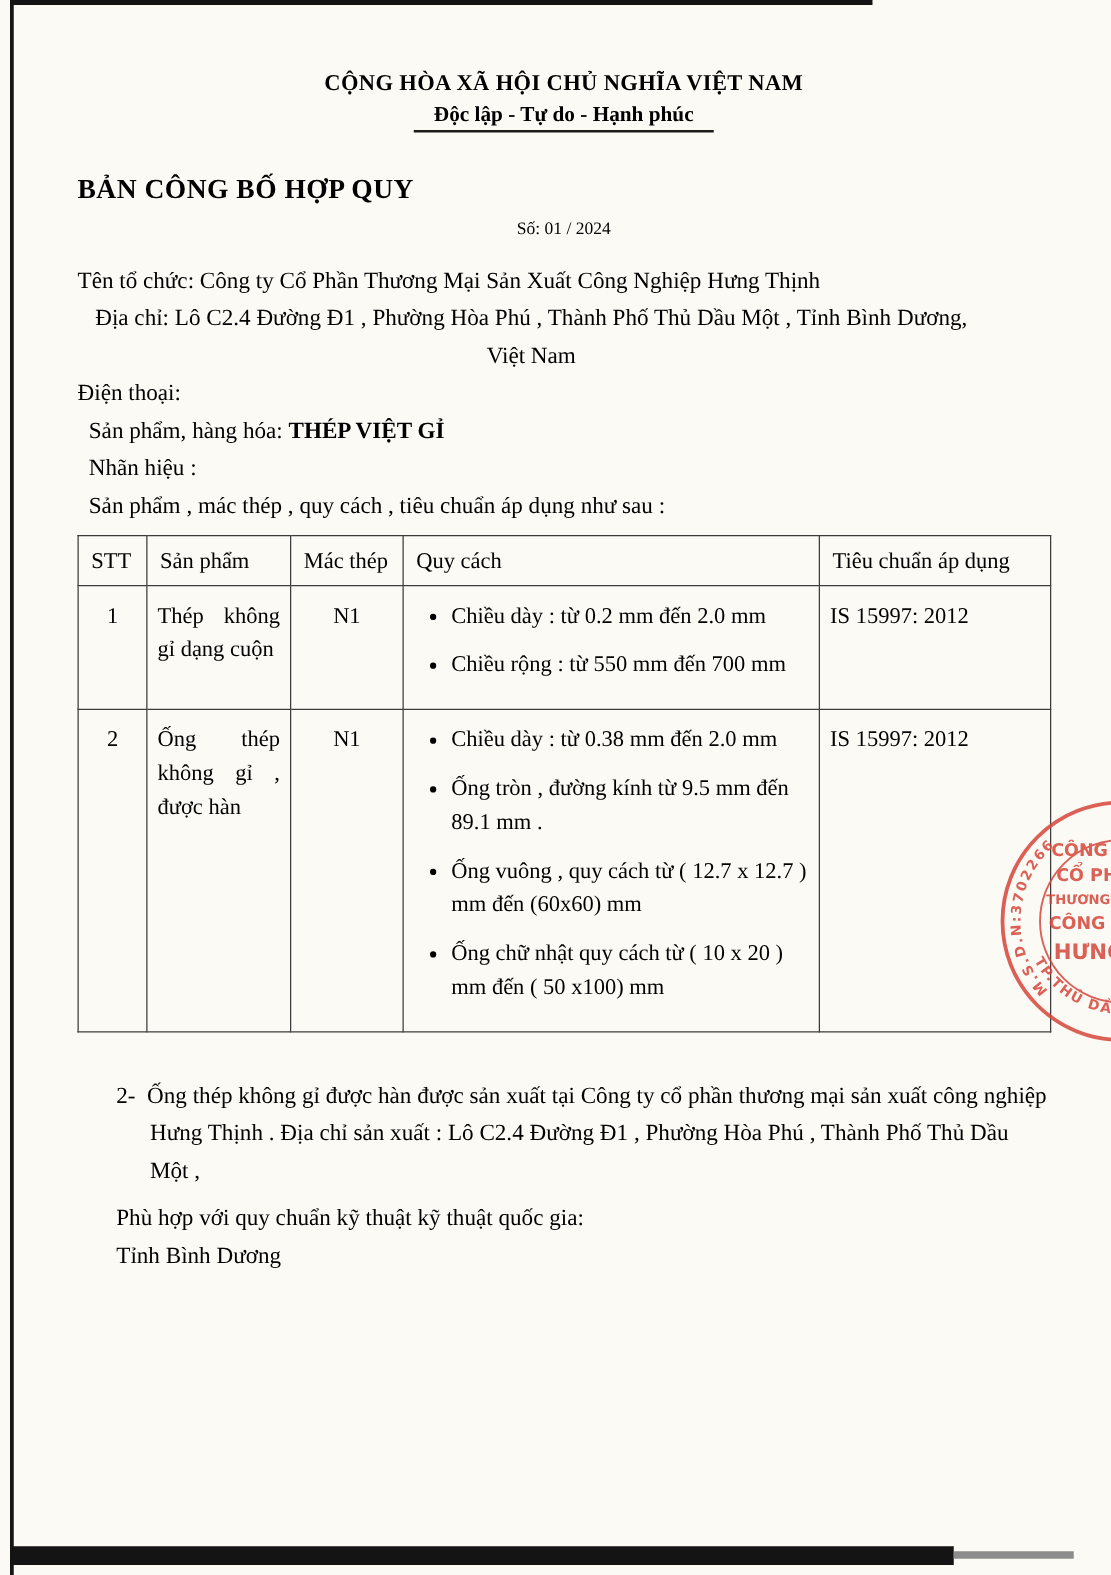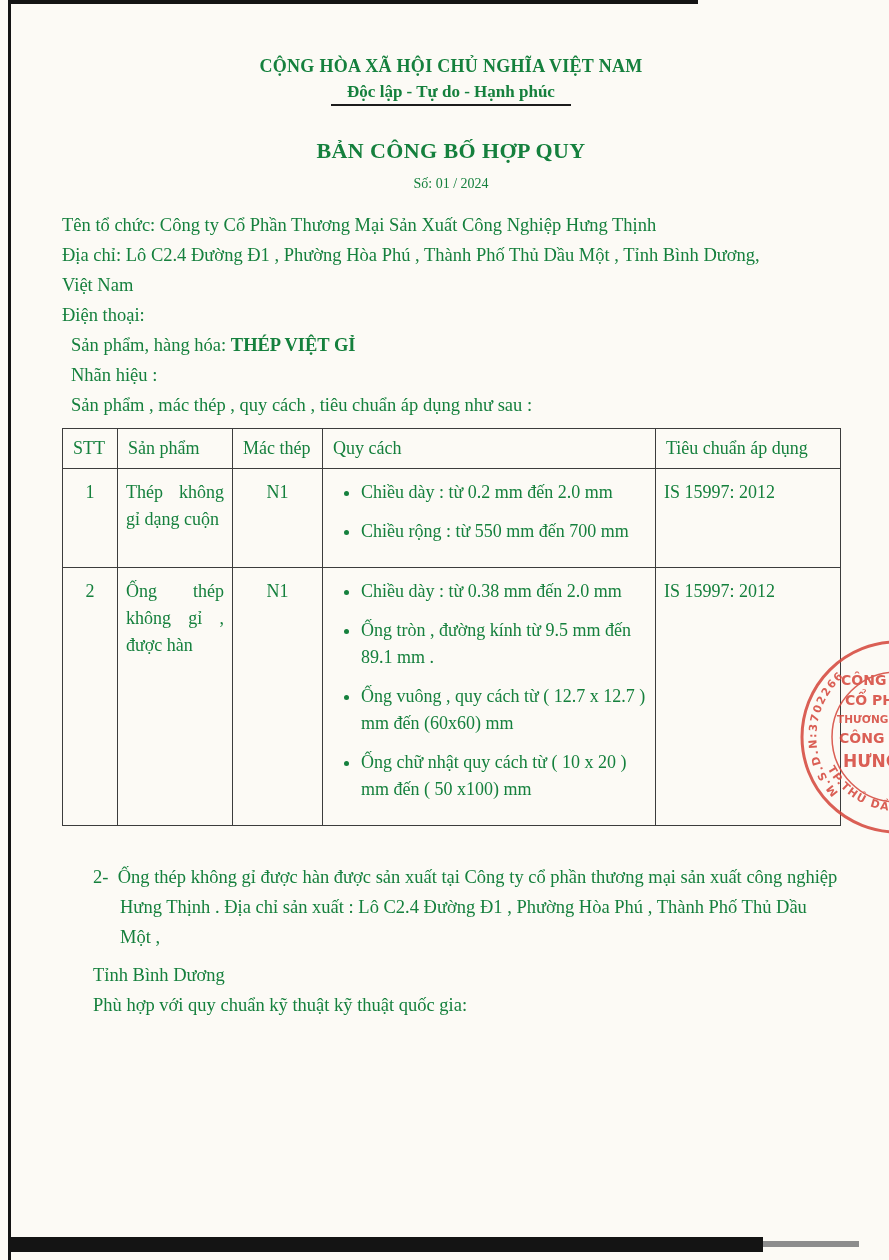--- a/index.html
+++ b/index.html
@@ -4,41 +4,41 @@
 <title>Bản Công Bố Hợp Quy</title>
 <style>
   * { margin:0; padding:0; box-sizing:border-box; }
   html, body { background:#ffffff; }
   .page {
     position:relative;
     width:889px; height:1260px;
     background:#fcfaf5;
     overflow:hidden;
     font-family:"Liberation Serif","DejaVu Serif",serif;
-    color:#15803d;
+    color:#000000;
   }
   
   .artifact { position:absolute; background:#141414; }
   .top-line    { left:10px; top:0; width:688px; height:4px; }
   .left-line   { left:8px;  top:0; width:3px;  height:1260px; }
   .bottom-bar  { left:10px; top:1237px; width:753px; height:15px; }
   .bottom-gray { left:763px; top:1241px; width:96px; height:6px; background:#8d8d8d; }
 
   .content { position:absolute; left:62px; top:56px; width:778px; }
 
   .gov-name { text-align:center; font-weight:bold; font-size:18px; letter-spacing:.3px; }
   .motto-wrap { text-align:center; margin-top:5px; }
   .motto { display:inline-block; font-weight:bold; font-size:17px;
            border-bottom:2px solid #1c1c1c; padding:0 16px 2px; }
-  .doc-title { text-align:center; font-weight:bold; font-size:22px; margin-top:32px; letter-spacing:.4px; }
+  .doc-title { text-align:left; font-weight:bold; font-size:22px; margin-top:32px; letter-spacing:.4px; }
   .doc-number { text-align:center; font-size:14px; margin-top:12px; }
 
   .para { font-size:18.5px; line-height:30px; }
   .p-org { margin-top:18px; }
-  .p-address { max-width:726px; }
+  .p-address { max-width:726px;text-align:center; }
   .indent1 { padding-left:9px; }
   .bold { font-weight:bold; }
 
   table.spec { border-collapse:collapse; width:100%; margin-top:8px; table-layout:fixed; }
   .spec th, .spec td { border:1px solid #3c3c3c; }
   .spec th { font-weight:400; font-size:18px; text-align:left; vertical-align:middle;
              height:40px; padding:4px 10px; }
   .spec td { font-size:18px; vertical-align:top; padding:10px 8px; line-height:27px; }
   .c-center { text-align:center; }
   .c-just { text-align:justify; padding:10px 12px 10px 12px; }
@@ -125,22 +125,22 @@
               <li>Ống chữ nhật quy cách từ ( 10 x 20 ) mm đến ( 50 x100) mm</li>
             </ul>
           </td>
           <td>IS 15997: 2012</td>
         </tr>
       </tbody>
     </table>
 
     <div class="notes">
       <p class="para note note-hang"><span>2-</span>&nbsp; <span>Ống thép không gỉ được hàn được sản xuất tại Công ty cổ phần thương mại sản xuất công nghiệp Hưng Thịnh . Địa chỉ sản xuất : Lô C2.4 Đường Đ1 , Phường Hòa Phú , Thành Phố Thủ Dầu Một ,</span></p>
+      <p class="para">Phù hợp với quy chuẩn kỹ thuật kỹ thuật quốc gia:</p>
       <p class="para">Tỉnh Bình Dương</p>
-      <p class="para">Phù hợp với quy chuẩn kỹ thuật kỹ thuật quốc gia:</p>
     </div>
 
 
   </div>
 
   <svg class="stamp" width="200" height="200" viewBox="0 0 200 200">
     <defs>
       <path id="arcTop" d="M 43,157 A 80,80 0 0 1 157,43"></path>
       <path id="arcBottom" d="M 28,126 A 78,78 0 0 0 172,126"></path>
     </defs>

